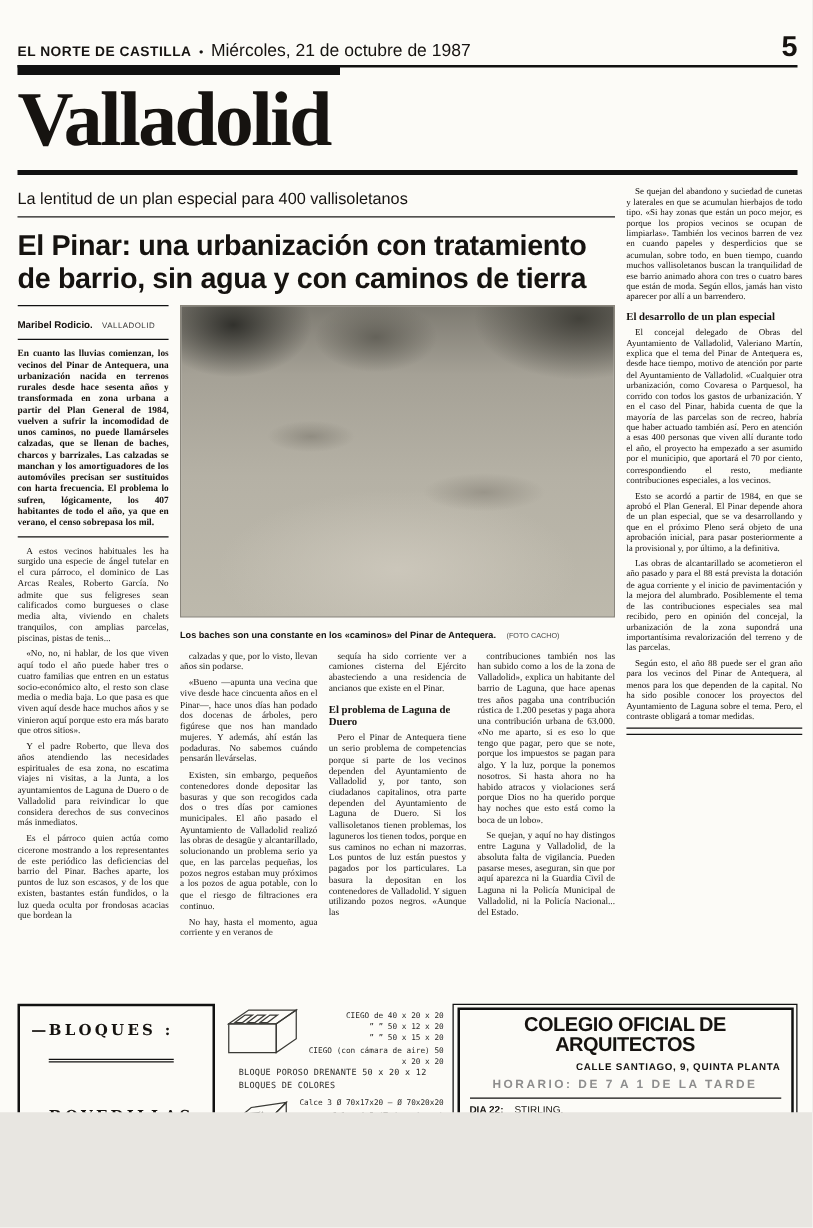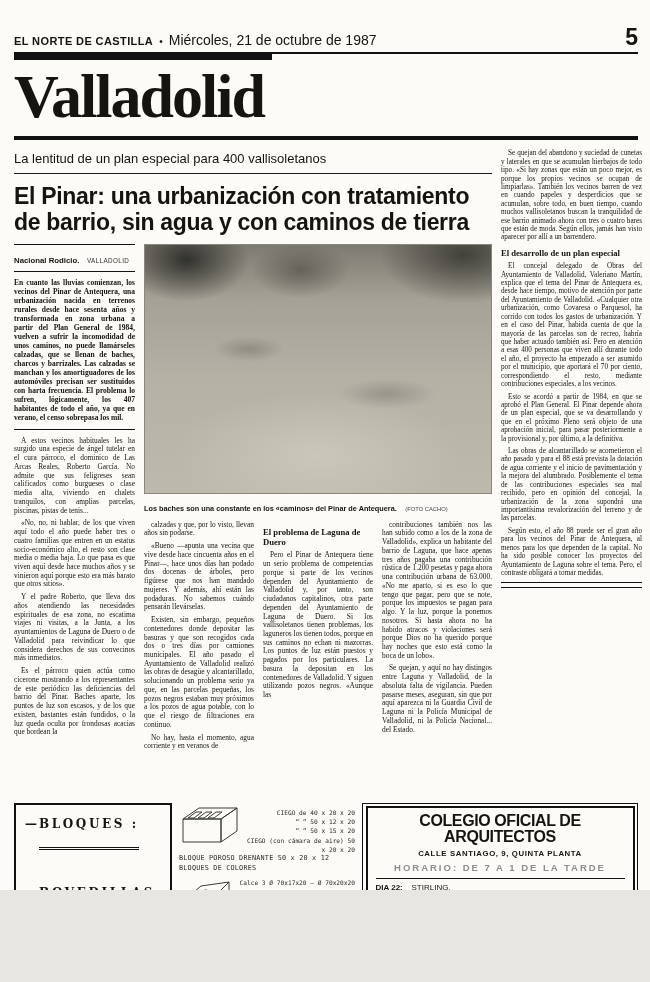--- a/index.html
+++ b/index.html
@@ -64,38 +64,38 @@
   .blk-item .dash{margin-right:2px;letter-spacing:0;}
   .blk-item.u .lbl{border-bottom:3px double #111;padding-bottom:16px;}
   .blk-item.g1{margin-bottom:36px;}
   .blk-item.g2{margin-bottom:28px;}
   .blk-item.g3{margin-bottom:7px;}
   .ad-lurgain{width:176px;flex:none;box-sizing:border-box;padding-top:2px;
     font-family:"DejaVu Sans Mono",monospace;color:#2a2a28;}
   .spec-top{display:flex;}
   .spec-top svg{flex:none;}
   .spec-lines{flex:1;text-align:right;font-size:6.2px;line-height:1.5;padding-top:3px;}
-  .spec-wide{font-size:6.8px;line-height:1.45;letter-spacing:.2px;}
+  .spec-wide{font-size:6.8px;line-height:1.45;letter-spacing:.2px;margin-left:12px;}
   .calce-zone{display:flex;margin-top:4px;}
   .calce-lines{flex:1;text-align:right;font-size:6.2px;line-height:1.55;}
   .reticulex{font-size:6.2px;margin-top:3px;display:flex;justify-content:space-between;}
   .lurgain-box{border:1.5px solid #111;margin-top:6px;padding:3px 4px 4px 4px;text-align:center;
     font-family:"Liberation Sans",sans-serif;position:relative;}
   .lurgain-inner{display:flex;align-items:center;justify-content:center;gap:5px;}
   .logo-sq{width:15px;height:19px;background:#1d1b18;color:#f5f3ee;font-size:10px;line-height:19px;
     text-align:center;flex:none;font-family:"DejaVu Serif",serif;}
   .lurgain-mid{flex:1;}
   .lurgain-tag{font-size:5.6px;letter-spacing:.4px;}
   .lurgain-name{font-family:"Liberation Serif",serif;font-weight:bold;font-size:15px;letter-spacing:.5px;line-height:1.05;}
   .lurgain-addr{font-size:5.6px;margin-top:2px;border-top:0;}
   .ad-arch{flex:1;border:1px solid #111;box-sizing:border-box;padding:2.5px;}
   .arch-inner{border:2.5px solid #111;height:100%;box-sizing:border-box;padding:5px 8px 4px 8px;
     font-family:"Liberation Sans",sans-serif;text-align:center;display:flex;flex-direction:column;}
   .arch-title{font-weight:bold;font-size:16px;letter-spacing:-.4px;line-height:1;}
-  .arch-addr{font-weight:bold;font-size:7.8px;letter-spacing:.6px;margin-top:4px;}
+  .arch-addr{font-weight:bold;font-size:7.8px;letter-spacing:.6px;margin-top:4px;text-align:right;}
   .arch-expo{font-weight:bold;font-size:21px;line-height:1.12;letter-spacing:-.4px;margin-top:6px;}
   .arch-horario{font-weight:bold;font-size:9.5px;letter-spacing:2px;color:#8d8d8d;margin-top:4px;}
   .arch-days{border-top:1.5px solid #111;margin-top:5px;padding-top:4px;text-align:left;}
   .day-row{display:flex;margin-bottom:3px;}
   .day-label{font-weight:bold;font-size:8px;width:36px;flex:none;}
   .day-text{font-size:8px;line-height:1.2;flex:1;}
 </style>
 </head>
 <body>
 
@@ -115,21 +115,21 @@
   <div class="content">
     <div class="left-zone">
       <div class="kicker">La lentitud de un plan especial para 400 vallisoletanos</div>
       <h1 class="headline"><span>El Pinar: una urbanización con tratamiento</span><br>
       <span>de barrio, sin agua y con caminos de tierra</span></h1>
 
       <div class="body-row">
 
         <div class="colA bodytext">
           <div class="byline">
-            <span class="author">Nacional Rodicio.</span>
+            <span class="author">Maribel Rodicio.</span>
             <span class="loc">VALLADOLID</span>
           </div>
           <div class="lead">En cuanto las lluvias comienzan, los vecinos del Pinar de Antequera, una urbanización nacida en terrenos rurales desde hace sesenta años y transformada en zona urbana a partir del Plan General de 1984, vuelven a sufrir la incomodidad de unos caminos, no puede llamárseles calzadas, que se llenan de baches, charcos y barrizales. Las calzadas se manchan y los amortiguadores de los automóviles precisan ser sustituidos con harta frecuencia. El problema lo sufren, lógicamente, los 407 habitantes de todo el año, ya que en verano, el censo sobrepasa los mil.</div>
           <p>A estos vecinos habituales les ha surgido una especie de ángel tutelar en el cura párroco, el dominico de Las Arcas Reales, Roberto García. No admite que sus feligreses sean calificados como burgueses o clase media alta, viviendo en chalets tranquilos, con amplias parcelas, piscinas, pistas de tenis...</p>
           <p>«No, no, ni hablar, de los que viven aquí todo el año puede haber tres o cuatro familias que entren en un estatus socio-económico alto, el resto son clase media o media baja. Lo que pasa es que viven aquí desde hace muchos años y se vinieron aquí porque esto era más barato que otros sitios».</p>
           <p>Y el padre Roberto, que lleva dos años atendiendo las necesidades espirituales de esa zona, no escatima viajes ni visitas, a la Junta, a los ayuntamientos de Laguna de Duero o de Valladolid para reivindicar lo que considera derechos de sus convecinos más inmediatos.</p>
           <p>Es el párroco quien actúa como cicerone mostrando a los representantes de este periódico las deficiencias del barrio del Pinar. Baches aparte, los puntos de luz son escasos, y de los que existen, bastantes están fundidos, o la luz queda oculta por frondosas acacias que bordean la</p>
         </div>
 
         <div class="photo-zone">
@@ -139,20 +139,21 @@
             <span class="cap-credit">(FOTO CACHO)</span>
           </div>
           <div class="cols234">
             <div class="colB bodytext">
               <p>calzadas y que, por lo visto, llevan años sin podarse.</p>
               <p>«Bueno —apunta una vecina que vive desde hace cincuenta años en el Pinar—, hace unos días han podado dos docenas de árboles, pero figúrese que nos han mandado mujeres. Y además, ahí están las podaduras. No sabemos cuándo pensarán llevárselas.</p>
               <p>Existen, sin embargo, pequeños contenedores donde depositar las basuras y que son recogidos cada dos o tres días por camiones municipales. El año pasado el Ayuntamiento de Valladolid realizó las obras de desagüe y alcantarillado, solucionando un problema serio ya que, en las parcelas pequeñas, los pozos negros estaban muy próximos a los pozos de agua potable, con lo que el riesgo de filtraciones era continuo.</p>
               <p>No hay, hasta el momento, agua corriente y en veranos de</p>
             </div>
             <div class="colB bodytext">
+              <p>sequía ha sido corriente ver a camiones cisterna del Ejército abasteciendo a una residencia de ancianos que existe en el Pinar.</p>
               <h3 class="subhead">El problema de Laguna de Duero</h3>
               <p>Pero el Pinar de Antequera tiene un serio problema de competencias porque si parte de los vecinos dependen del Ayuntamiento de Valladolid y, por tanto, son ciudadanos capitalinos, otra parte dependen del Ayuntamiento de Laguna de Duero. Si los vallisoletanos tienen problemas, los laguneros los tienen todos, porque en sus caminos no echan ni mazorras. Los puntos de luz están puestos y pagados por los particulares. La basura la depositan en los contenedores de Valladolid. Y siguen utilizando pozos negros. «Aunque las</p>
             </div>
             <div class="colB bodytext">
               <p>contribuciones también nos las han subido como a los de la zona de Valladolid», explica un habitante del barrio de Laguna, que hace apenas tres años pagaba una contribución rústica de 1.200 pesetas y paga ahora una contribución urbana de 63.000. «No me aparto, si es eso lo que tengo que pagar, pero que se note, porque los impuestos se pagan para algo. Y la luz, porque la ponemos nosotros. Si hasta ahora no ha habido atracos y violaciones será porque Dios no ha querido porque hay noches que esto está como la boca de un lobo».</p>
               <p>Se quejan, y aquí no hay distingos entre Laguna y Valladolid, de la absoluta falta de vigilancia. Pueden pasarse meses, aseguran, sin que por aquí aparezca ni la Guardia Civil de Laguna ni la Policía Municipal de Valladolid, ni la Policía Nacional... del Estado.</p>
             </div>
           </div>
         </div>
       </div>

